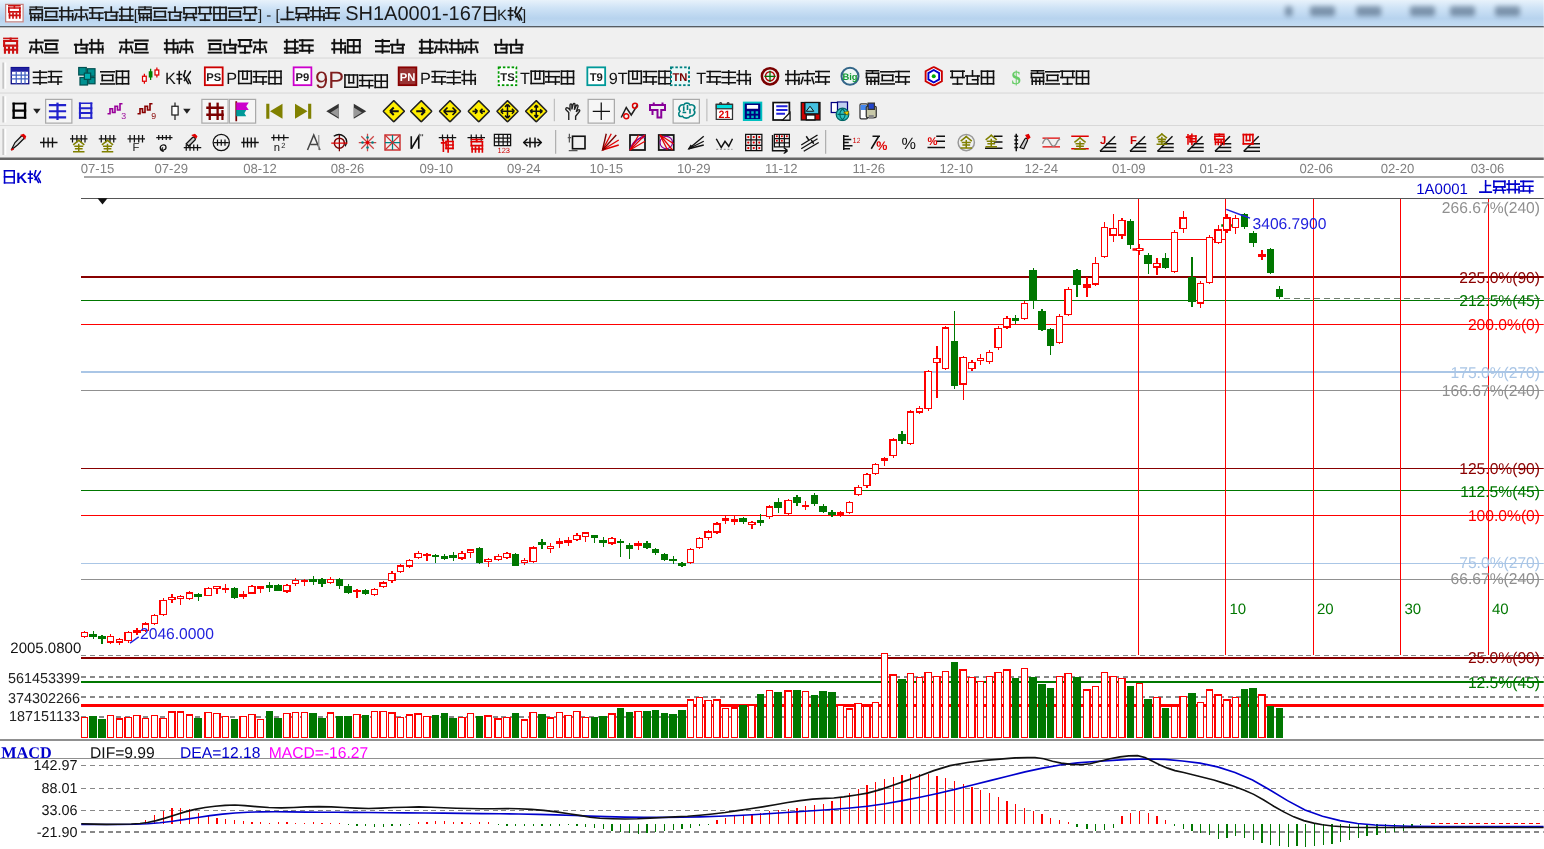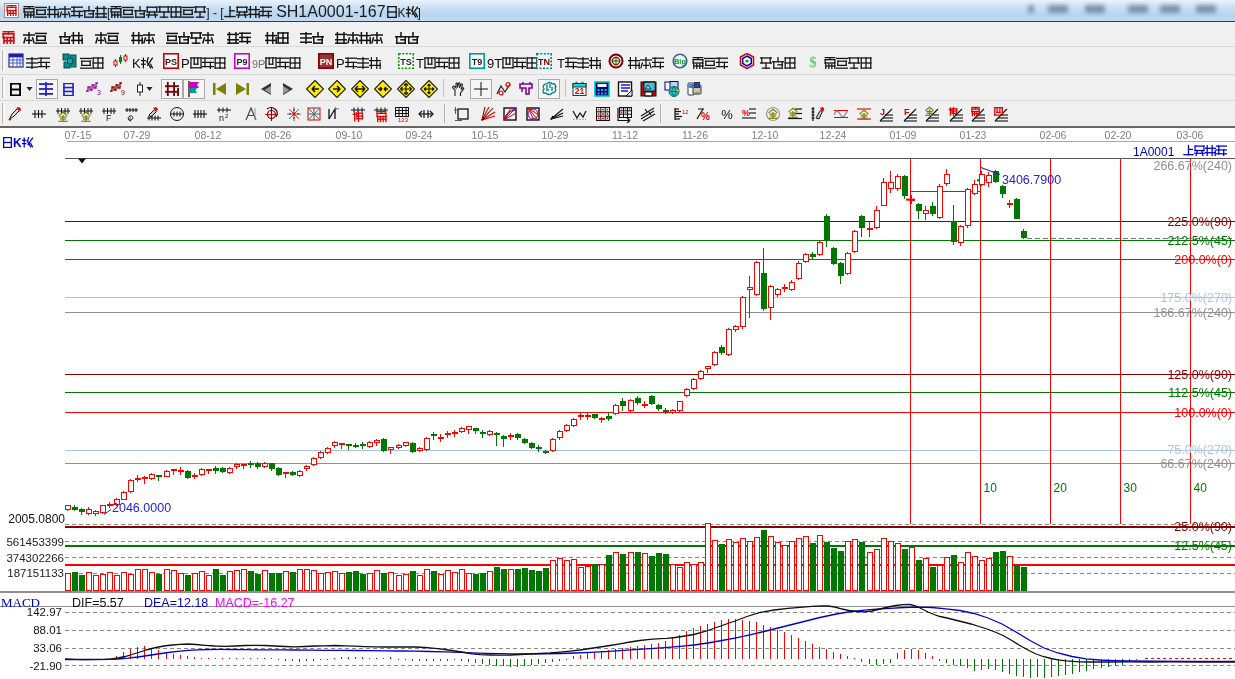--- a/index.html
+++ b/index.html
@@ -552,21 +552,21 @@
           <line x1="9" y1="0.8" x2="9" y2="9.2"></line>
           <line x1="1" y1="9.2" x2="9" y2="9.2"></line>
           <line x1="1" y1="5" x2="9" y2="5"></line>
           <line x1="5" y1="0.8" x2="5" y2="9.2"></line>
         </g>
       </svg></span></div>
 <svg class="abs" style="left:234px;top:53px" width="16" height="16" viewBox="0 0 16 16">
     <rect x="0.8" y="0.8" width="14.4" height="14.4" fill="#fff" stroke="#cc00cc" stroke-width="1.6"></rect>
     <text x="8" y="11.5" font-size="9" font-weight="bold" font-family="Liberation Sans" fill="#222" text-anchor="middle">P9</text>
   </svg>
-<div style="position:absolute;left:252px;top:55px;line-height:1"><span style="font-size:11px;color:#737373">9P</span><span style="white-space:nowrap;"><svg width="12" height="12" viewBox="0 0 10 10" style="display:inline-block;vertical-align:-0.08em">
+<div style="position:absolute;left:252px;top:55px;line-height:1"><span style="font-size:19px;color:#7f1d1d">9P</span><span style="white-space:nowrap;"><svg width="12" height="12" viewBox="0 0 10 10" style="display:inline-block;vertical-align:-0.08em">
         <g stroke="#111" stroke-width="1.045" stroke-linecap="square" fill="none">
           <line x1="0.8" y1="0.8" x2="9.2" y2="0.8"></line>
           <line x1="0.8" y1="0.8" x2="0.8" y2="9"></line>
           <line x1="9.2" y1="0.8" x2="9.2" y2="9"></line>
           <line x1="0.8" y1="9" x2="9.2" y2="9"></line>
           <line x1="3.5" y1="0.8" x2="3.5" y2="6"></line>
           <line x1="6.5" y1="0.8" x2="6.5" y2="6"></line>
           <line x1="3.5" y1="6" x2="6.5" y2="6"></line>
         </g>
       </svg><svg width="12" height="12" viewBox="0 0 10 10" style="display:inline-block;vertical-align:-0.08em">
@@ -2235,15 +2235,15 @@
         </g>
       </svg><svg width="11" height="11" viewBox="0 0 10 10" style="display:inline-block;vertical-align:-0.08em">
         <g stroke="#0000cc" stroke-width="1.14" stroke-linecap="square" fill="none">
           <line x1="0.5" y1="1" x2="9.5" y2="1"></line>
           <line x1="0.5" y1="4.5" x2="9.5" y2="4.5"></line>
           <line x1="0.5" y1="8" x2="9.5" y2="8"></line>
           <line x1="2.5" y1="1" x2="2.5" y2="8"></line>
           <line x1="7" y1="4.5" x2="7" y2="9.5"></line>
         </g>
       </svg></span></div>
-<div style="position:absolute;left:1px;top:594px;line-height:1"><span style="font-size:13px;font-weight:normal;color:#0000cc;font-family:Liberation Serif">MACD</span></div>
-<div style="position:absolute;left:72px;top:594px;line-height:1"><span style="font-size:12.5px;color:#111">DIF=5.57</span></div>
+<div style="position:absolute;left:1px;top:594px;line-height:1"><span style="font-size:13px;font-weight:bold;color:#0000cc;font-family:Liberation Serif">MACD</span></div>
+<div style="position:absolute;left:72px;top:594px;line-height:1"><span style="font-size:12.5px;color:#111">DIF=9.99</span></div>
 <div style="position:absolute;left:144px;top:594px;line-height:1"><span style="font-size:12.5px;color:#0000cc">DEA=12.18</span></div>
 <div style="position:absolute;left:215px;top:594px;line-height:1"><span style="font-size:12.5px;color:#ff00ff">MACD=-16.27</span></div>
 </body></html>

